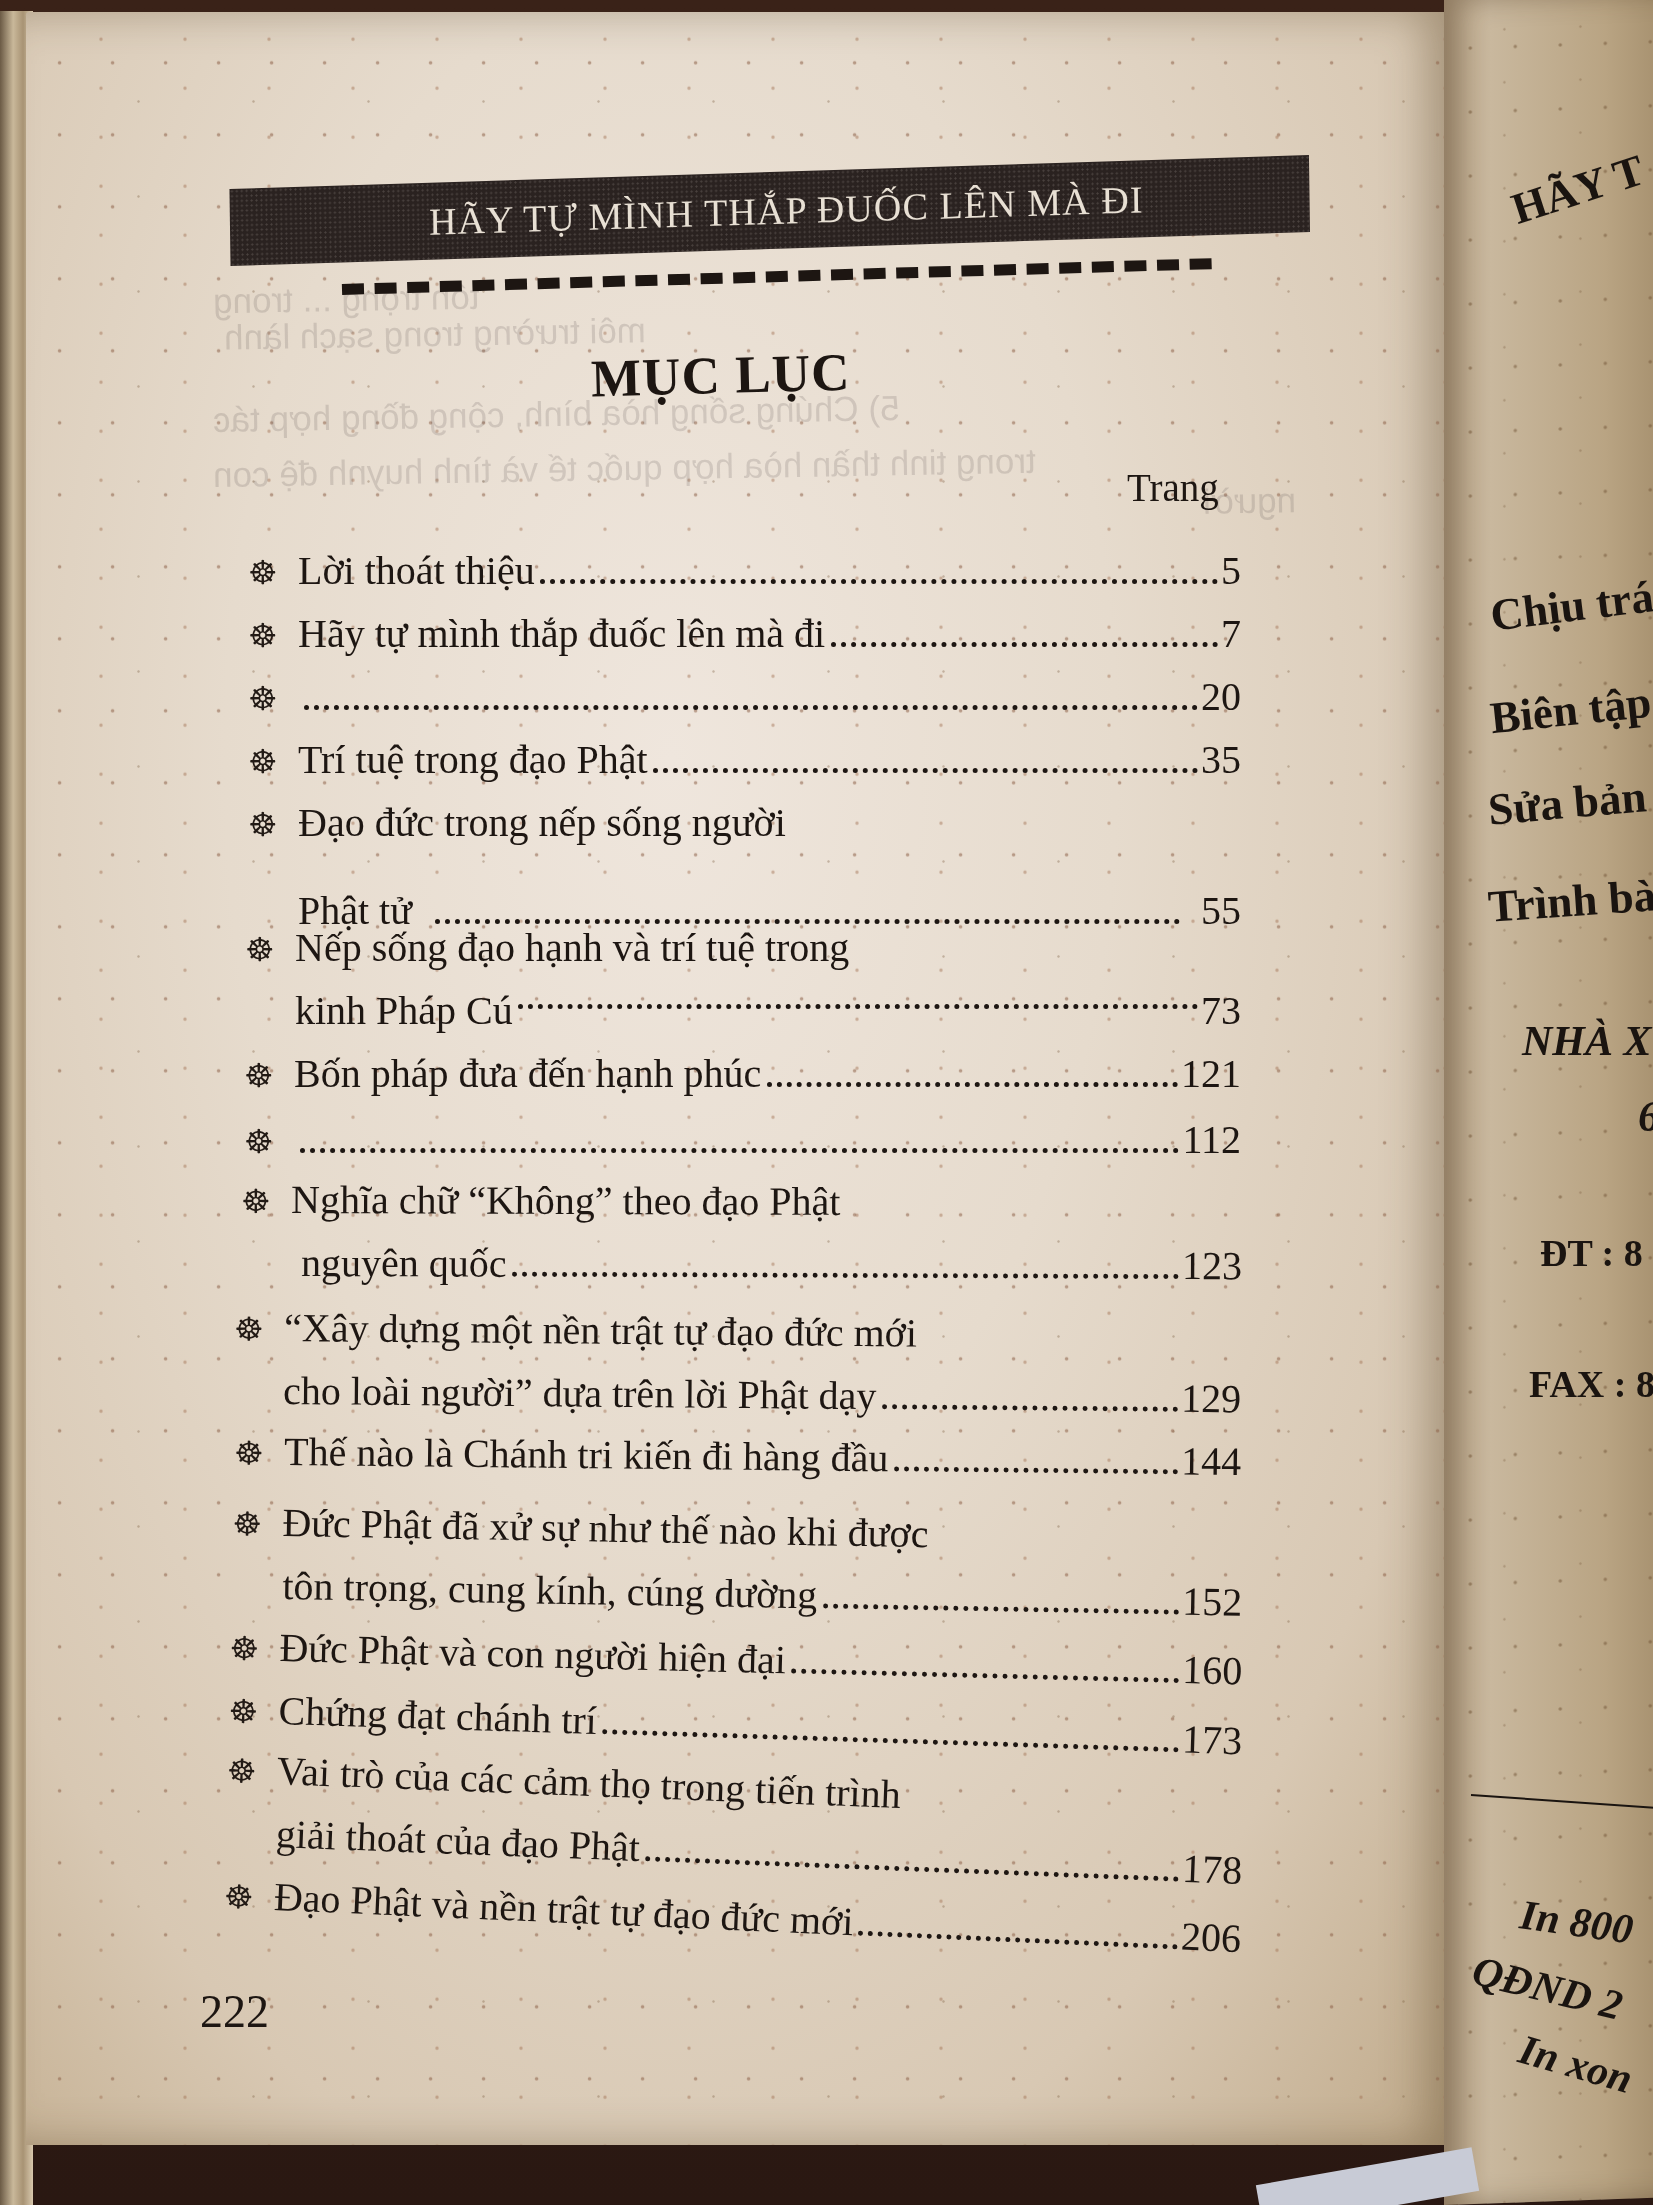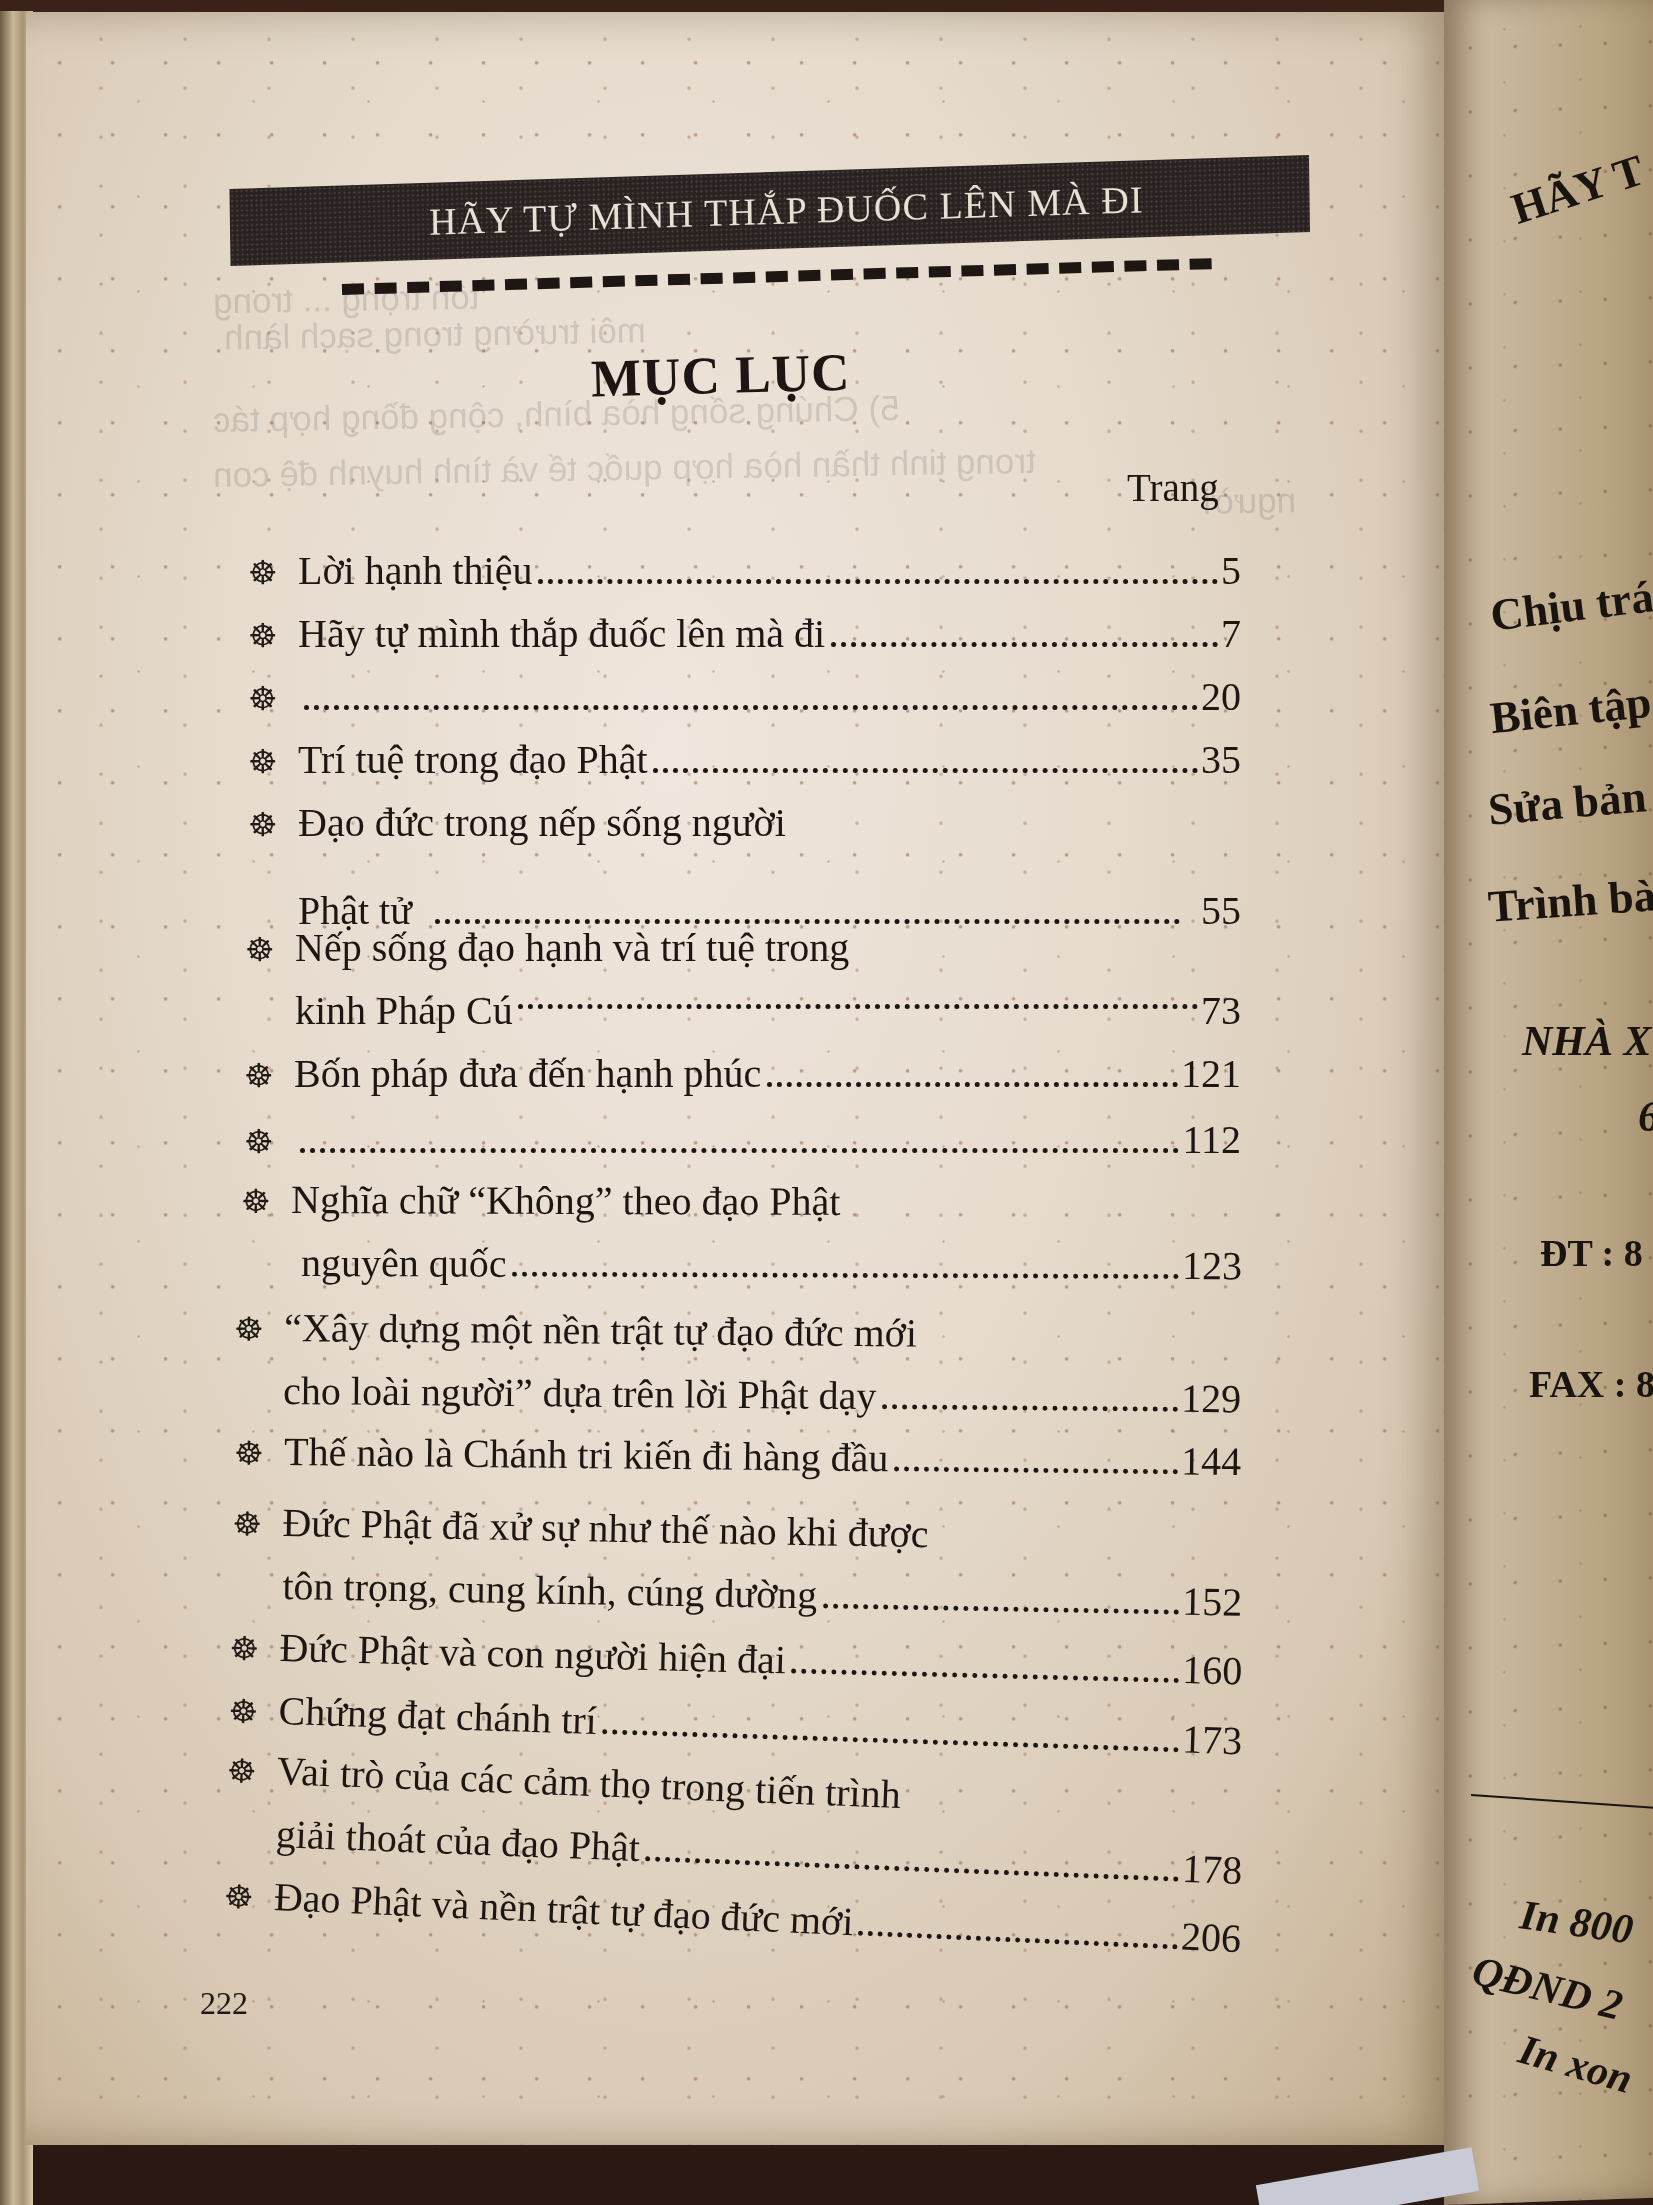--- a/index.html
+++ b/index.html
@@ -135,21 +135,21 @@
   .toc-line .leader {
     flex: 1 1 auto;
     border-bottom: 5.5px dotted #1d1612;
     margin: 0 3.3px 7.7px 5.5px;
     min-width: 22px;
   }
   .toc-line .page { flex: 0 0 auto; }
   .folio {
     position: absolute;
     left: 200px; top: 1985px;
-    font-size: 32px;
+    font-size: 46px;
   }
   .rp-text {
     position: absolute;
     font-family: "Liberation Serif", "DejaVu Serif", serif;
     font-weight: bold;
     color: #1a1410;
     white-space: nowrap;
   }
   .rp-rule {
     position: absolute;
@@ -185,21 +185,21 @@
     <span>HÃY TỰ MÌNH THẮP ĐUỐC LÊN MÀ ĐI</span>
   </div>
   <div class="dash-rule"></div>
 
   <div class="toc-title serif">MỤC LỤC</div>
   <div class="col-head serif">Trang</div>
 
   <div class="toc-list serif" id="toc">
       <div class="toc-line" style="top: 547px; left: 298px; transform: rotate(0deg); width: 943px;">
         <span class="bullet">☸</span>
-        <span class="label">Lời hạnh thiệu</span>
+        <span class="label">Lời thoát thiệu</span>
         <span class="leader"></span>
         <span class="page">5</span>
       </div>
       <div class="toc-line" style="top: 610px; left: 298px; transform: rotate(0deg); width: 943px;">
         <span class="bullet">☸</span>
         <span class="label">Hãy tự mình thắp đuốc lên mà đi</span>
         <span class="leader"></span>
         <span class="page">7</span>
       </div>
       <div class="toc-line" style="top: 673px; left: 298px; transform: rotate(0deg); width: 943px;">

